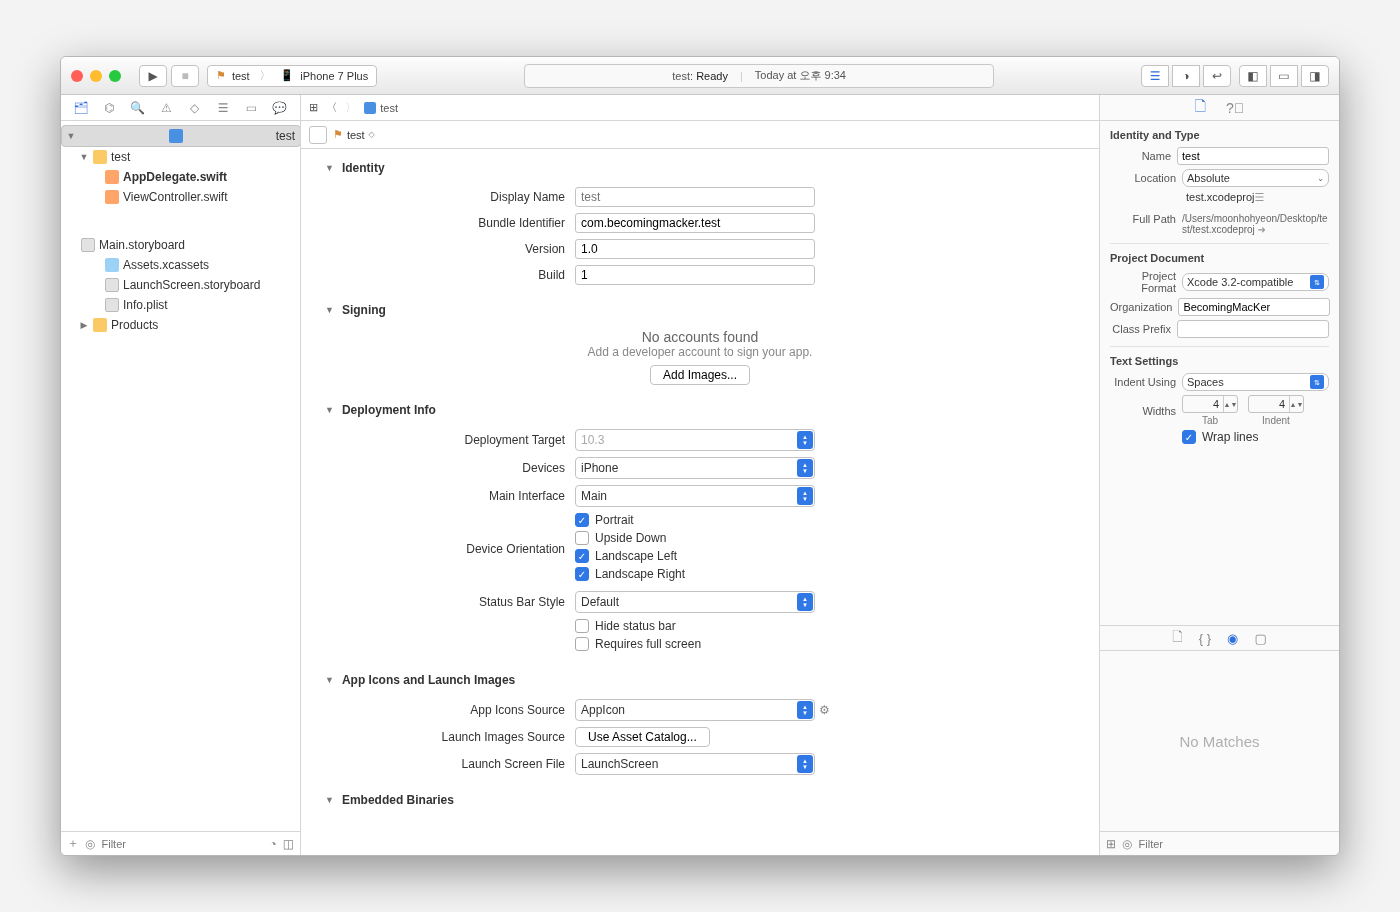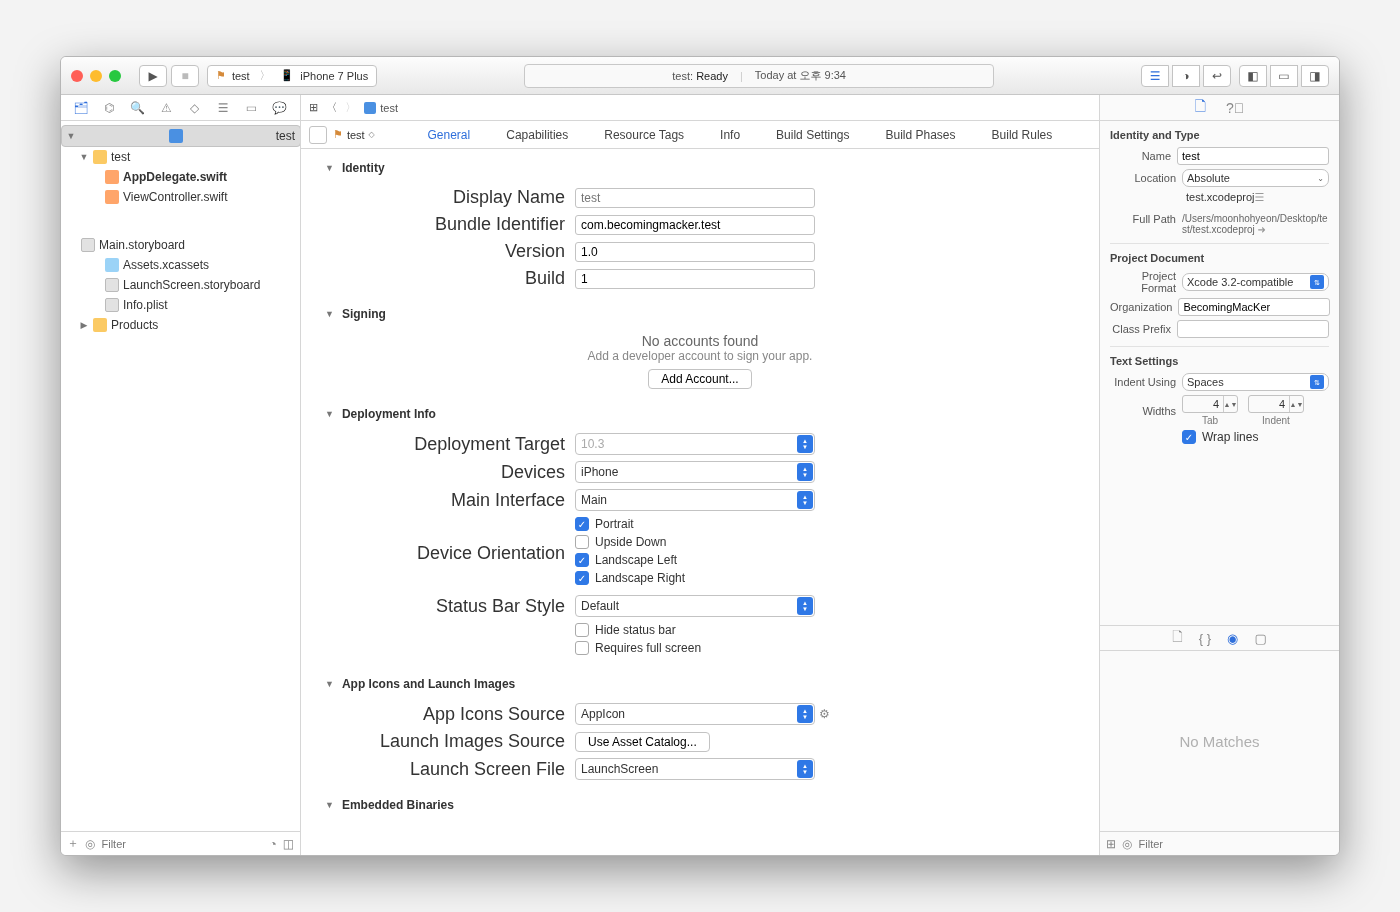--- a/index.html
+++ b/index.html
@@ -82,21 +82,21 @@
 .target-header .app-sel { font-size: 11px; margin-right: 14px; display:flex; align-items:center; gap:4px;}
 .ed-tabs { display:flex; gap: 0; font-size: 12px; }
 .ed-tabs .tab { padding: 0 18px; height: 28px; display:flex; align-items:center; cursor:pointer; color:#444;}
 .ed-tabs .tab.active { color:#2f6fdb;}
 
 .settings { flex: 1; overflow: auto; padding: 12px 24px 24px 24px;}
 .section { margin-bottom: 18px;}
 .sec-head { display:flex; align-items:center; gap:8px; font-weight:600; font-size:12px; margin-bottom: 12px;}
 .sec-head .tri { font-size: 9px; color:#777;}
 .form-row { display:flex; align-items:center; margin-bottom: 6px;}
-.form-row label { width: 250px; text-align: right; padding-right: 10px; font-size: 18px; color:#333;}
+.form-row label { width: 250px; text-align: right; padding-right: 10px; font-size: 12px; color:#333;}
 .txt { height: 20px; width: 240px; border:1px solid #c3c3c3; border-radius:3px; padding: 1px 5px; font-size:12px; background:#fff;}
 .txt.ph { color:#b0b0b0; }
 .sel { height: 22px; width: 240px; border:1px solid #c3c3c3; border-radius:4px; padding: 1px 5px; font-size:12px; background:#fff; display:flex; align-items:center; justify-content:space-between;}
 .sel .arrows { width:16px; height:18px; background:#2f78e6; border-radius:3px; display:flex; flex-direction:column; align-items:center; justify-content:center; margin-right:-4px; color:#fff; font-size:6px; line-height:6px;}
 .btn { height: 20px; padding: 0 12px; border:1px solid #c3c3c3; border-radius:4px; background:#fff; font-size:12px; cursor:pointer;}
 .note { text-align:center; color:#888; font-size:12px;}
 .note .big { font-size: 14px; color:#666;}
 .chk { display:flex; align-items:center; gap:6px; font-size:12px; margin-bottom:4px;}
 .chk .box { width:14px; height:14px; border:1px solid #aaa; border-radius:3px; display:inline-flex; align-items:center; justify-content:center; font-size:10px; color:#fff; background:#fff;}
 .chk .box.on { background:#2f78e6; border-color:#2f78e6;}
@@ -242,29 +242,20 @@
         </span>
       </div>
       <div class="target-header">
         <div class="target-btn"></div>
         <div class="app-sel">
             <span style="color:#d58a3a;">⚑</span>
             <span>test</span>
             <span style="font-size:8px;color:#888;">◇</span>
           </div>
         <div style="flex:1;"></div>
-        <div class="ed-tabs">
-          <div class="tab active">General</div>
-          <div class="tab">Capabilities</div>
-          <div class="tab">Resource Tags</div>
-          <div class="tab">Info</div>
-          <div class="tab">Build Settings</div>
-          <div class="tab">Build Phases</div>
-          <div class="tab">Build Rules</div>
-        </div>
         <div style="flex:1;"></div>
       </div>
 
       <div class="settings">
         <div class="section">
           <div class="sec-head">
               <span class="tri">▼</span>
               <span>Identity</span>
             </div>
           <div class="form-row">
@@ -286,21 +277,21 @@
         </div>
 
         <div class="section">
           <div class="sec-head">
               <span class="tri">▼</span>
               <span>Signing</span>
             </div>
           <div class="note">
             <div class="big">No accounts found</div>
             <div>Add a developer account to sign your app.</div>
-            <div style="margin-top:6px;"><button class="btn">Add Account...</button></div>
+            <div style="margin-top:6px;"><button class="btn">Add Images...</button></div>
           </div>
         </div>
 
         <div class="section">
           <div class="sec-head">
               <span class="tri">▼</span>
               <span>Deployment Info</span>
             </div>
           <div class="form-row">
               <label>Deployment Target</label>

